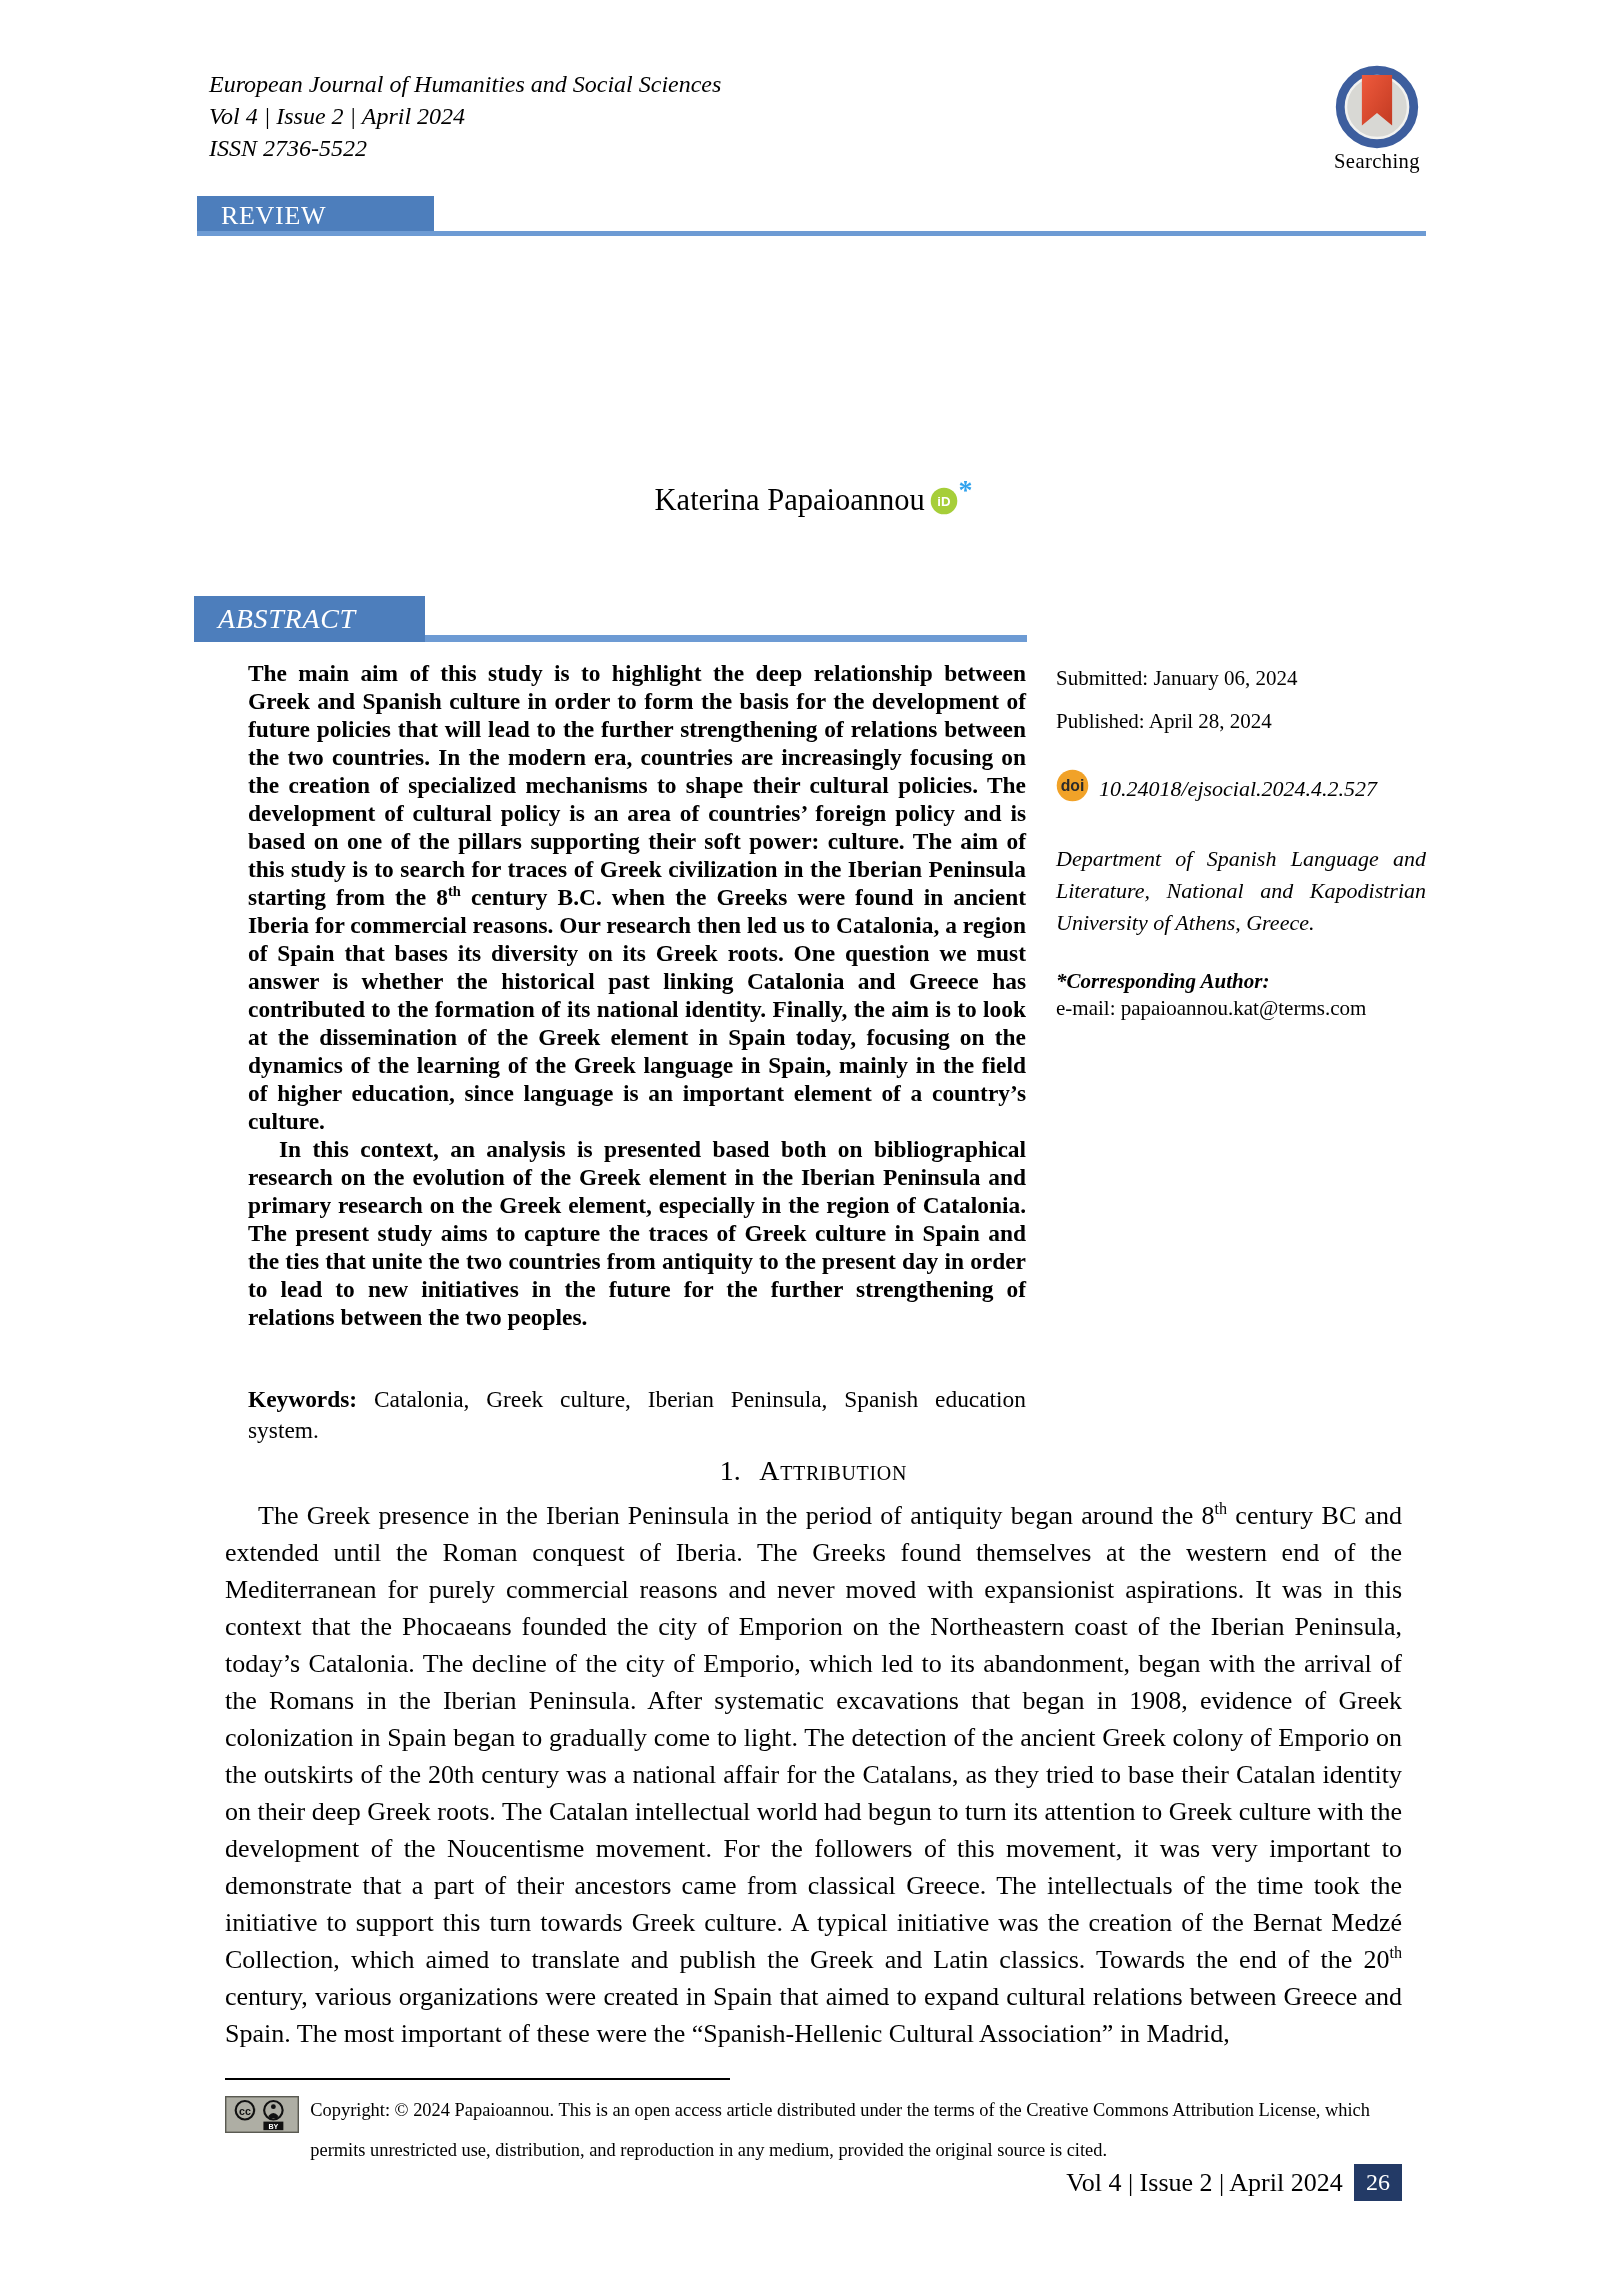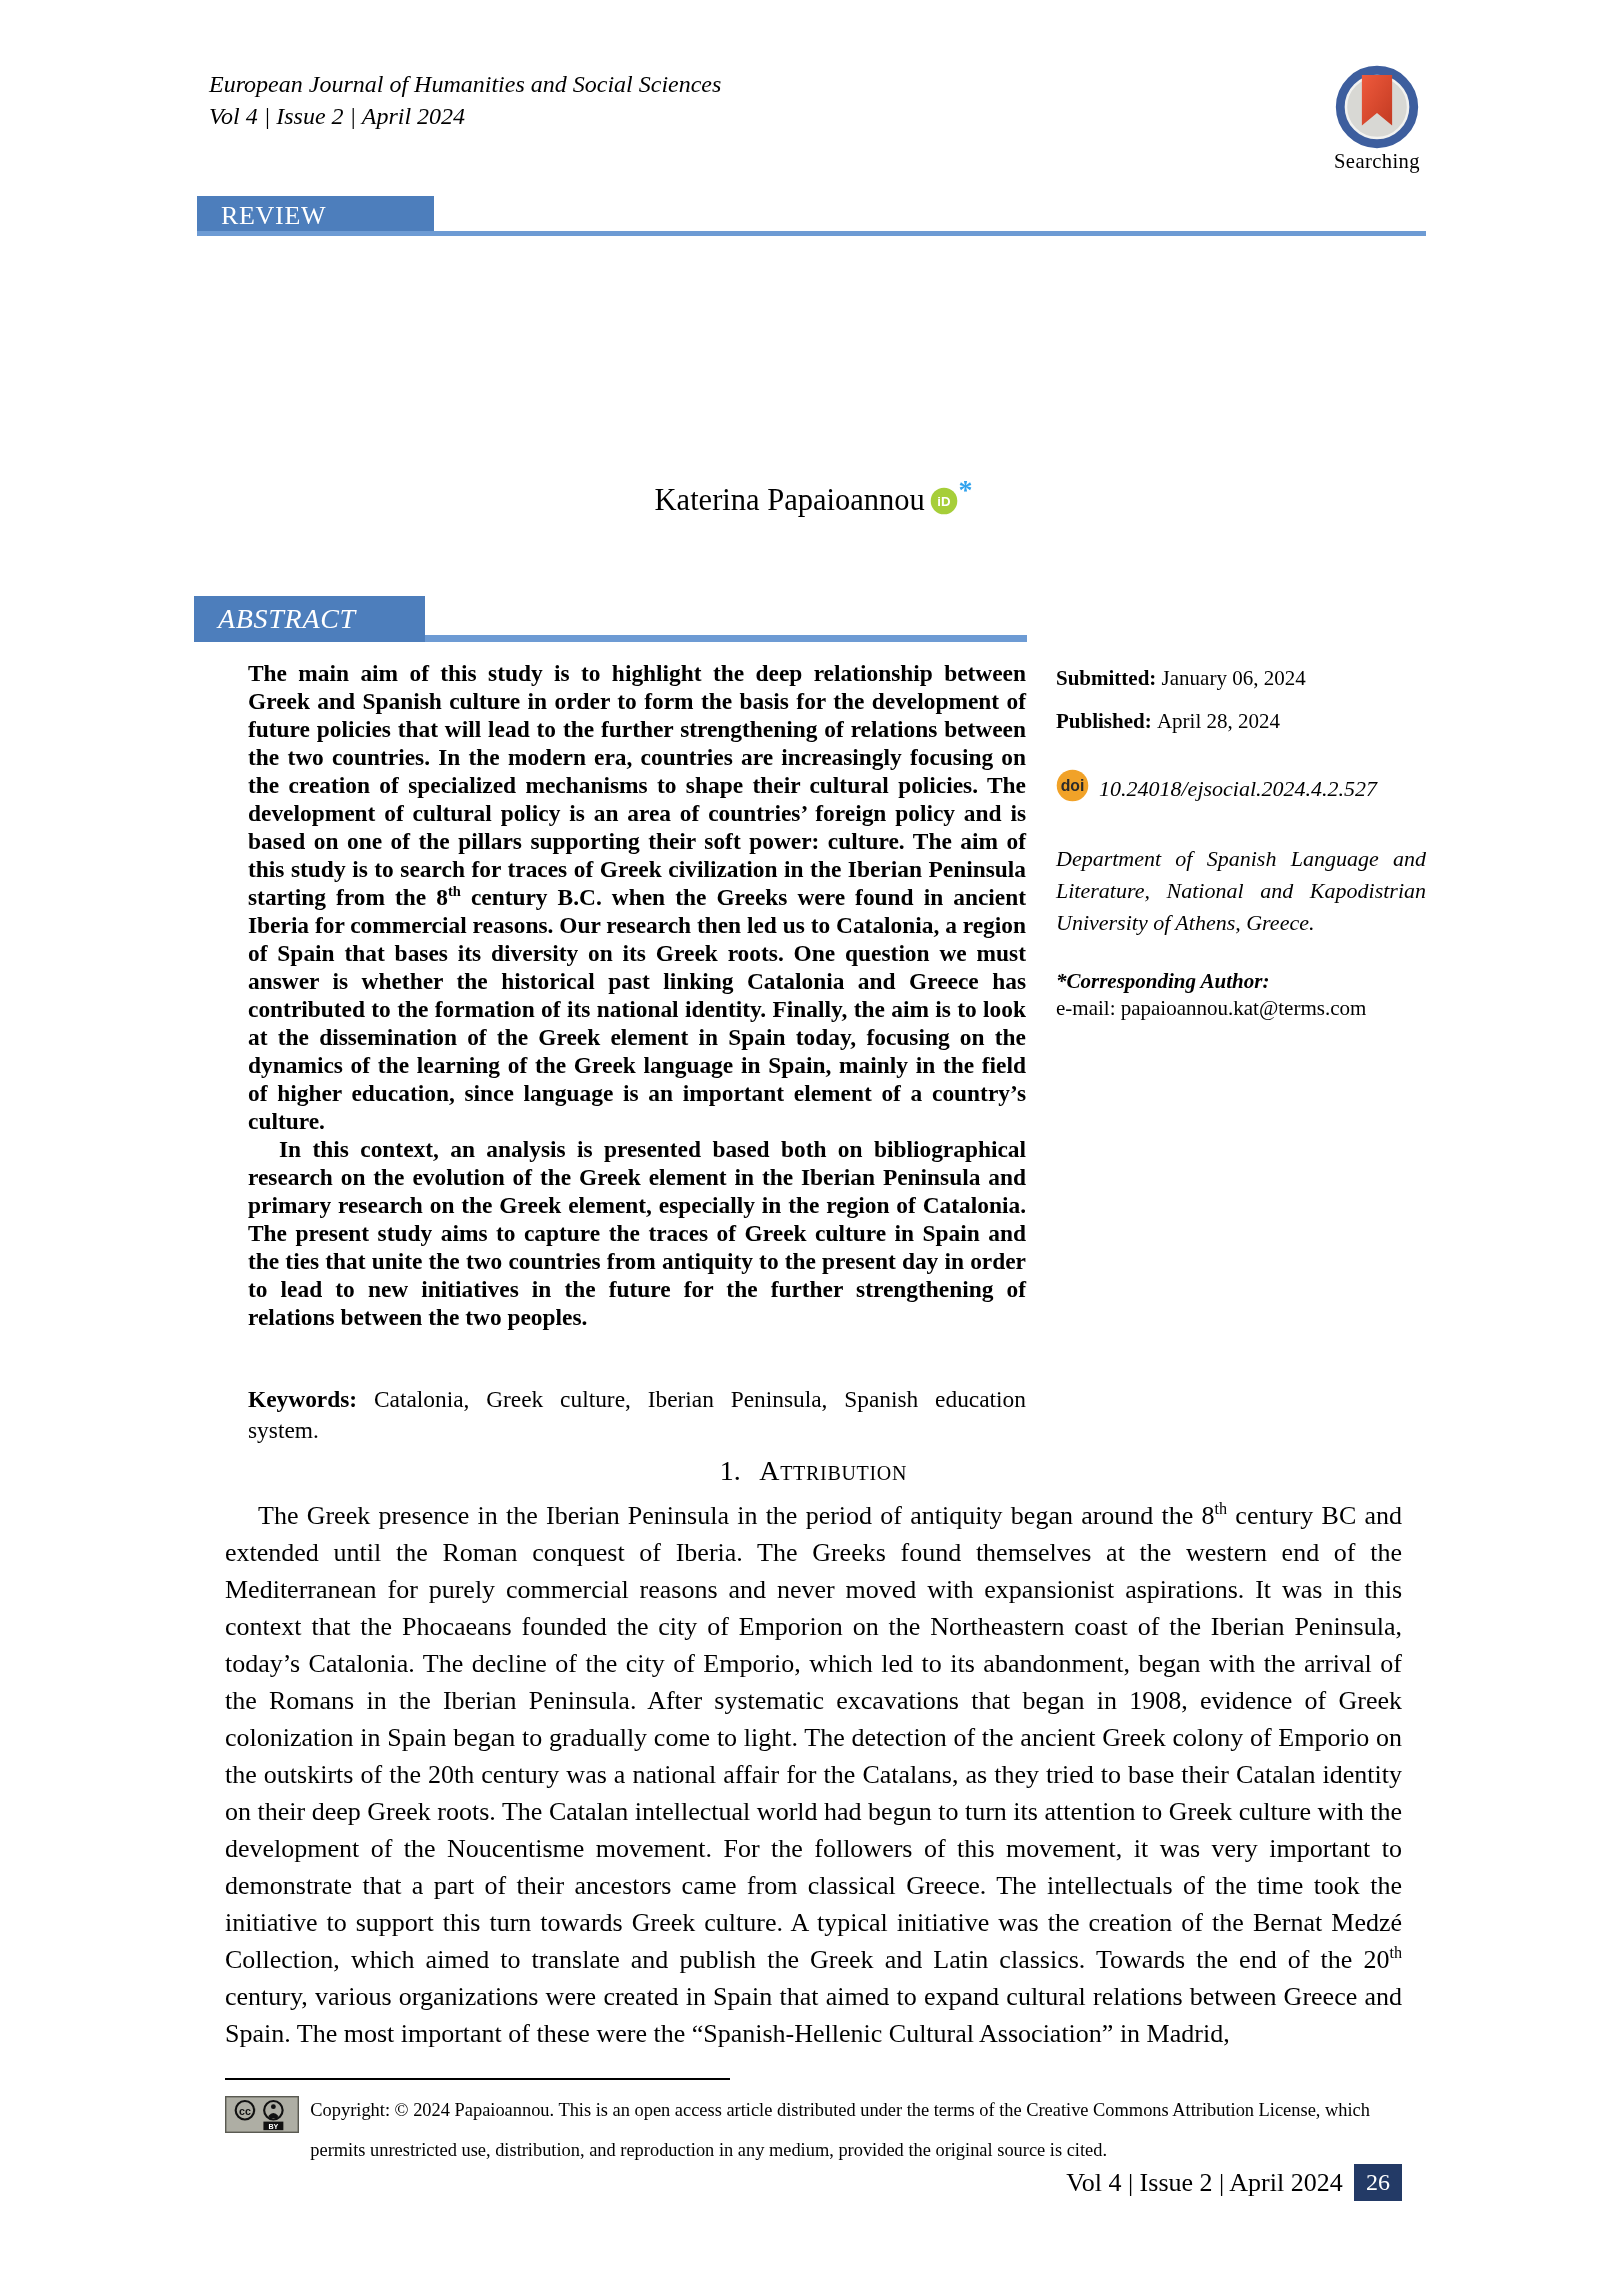--- a/index.html
+++ b/index.html
@@ -60,21 +60,21 @@
   .keywords {
     position: absolute; left: 248px; top: 1384px; width: 778px;
     font-size: 23.4px; line-height: 31px; text-align: justify;
   }
   .keywords .kw-label { font-weight: bold; }
 
   
   .sidebar { position: absolute; left: 1056px; top: 658px; width: 370px; font-size: 21px; }
   .sidebar .meta-line { margin-top: 5.7px; line-height: 28px; }
   .sidebar .meta-line + .meta-line { margin-top: 15.6px; }
-  .sidebar .label { font-weight: bold; }
+  .sidebar .label { font-weight: normal; }
   .doi-row { margin-top: 34px; display: flex; align-items: center; }
   .doi-icon { flex: 0 0 auto; margin-right: 10px; cursor: pointer; }
   .doi-text { font-style: italic; font-size: 22px; }
   .affiliation {
     margin-top: 35px; font-style: italic; font-size: 22px; line-height: 32px;
     text-align: justify;
   }
   .corresponding { margin-top: 28px; font-weight: bold; font-style: italic; font-size: 21px; line-height: 28px; }
   .email-line { font-size: 21px; line-height: 27px; }
 
@@ -109,20 +109,21 @@
   }
 </style>
 </head>
 <body>
 
 <div class="page">
 
   <div class="masthead">
     <div>European Journal of Humanities and Social Sciences</div>
     <div>Vol 4 | Issue 2 | April 2024</div>
+    <div>ISSN 2736-5522</div>
   </div>
 
   <div class="crossmark">
     <svg width="84" height="84" viewBox="0 0 100 100">
       <defs>
         <linearGradient id="cmred" x1="0" y1="0" x2="1" y2="1">
           <stop offset="0" stop-color="#ef5a3c"></stop>
           <stop offset="1" stop-color="#c23a22"></stop>
         </linearGradient>
       </defs>

